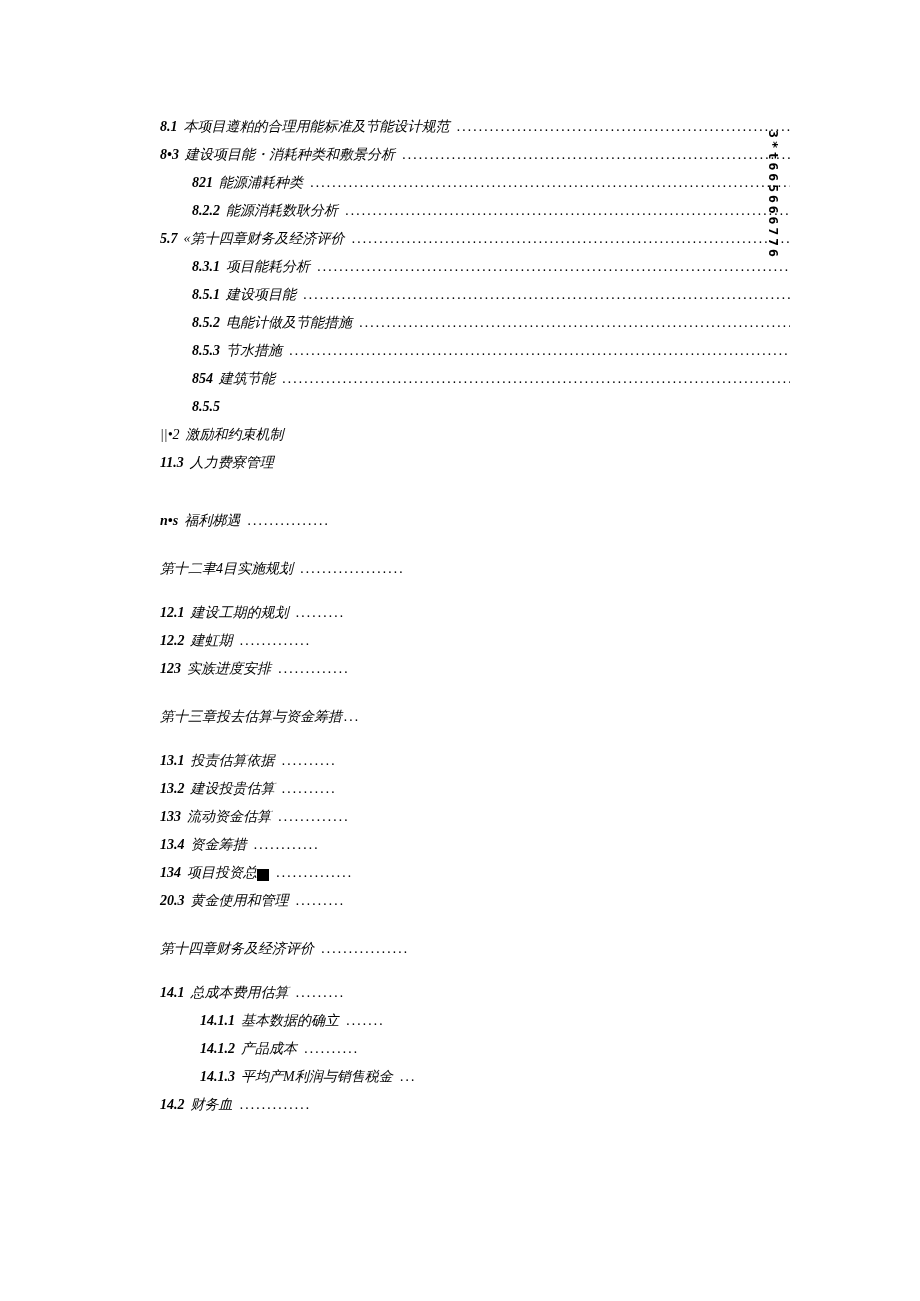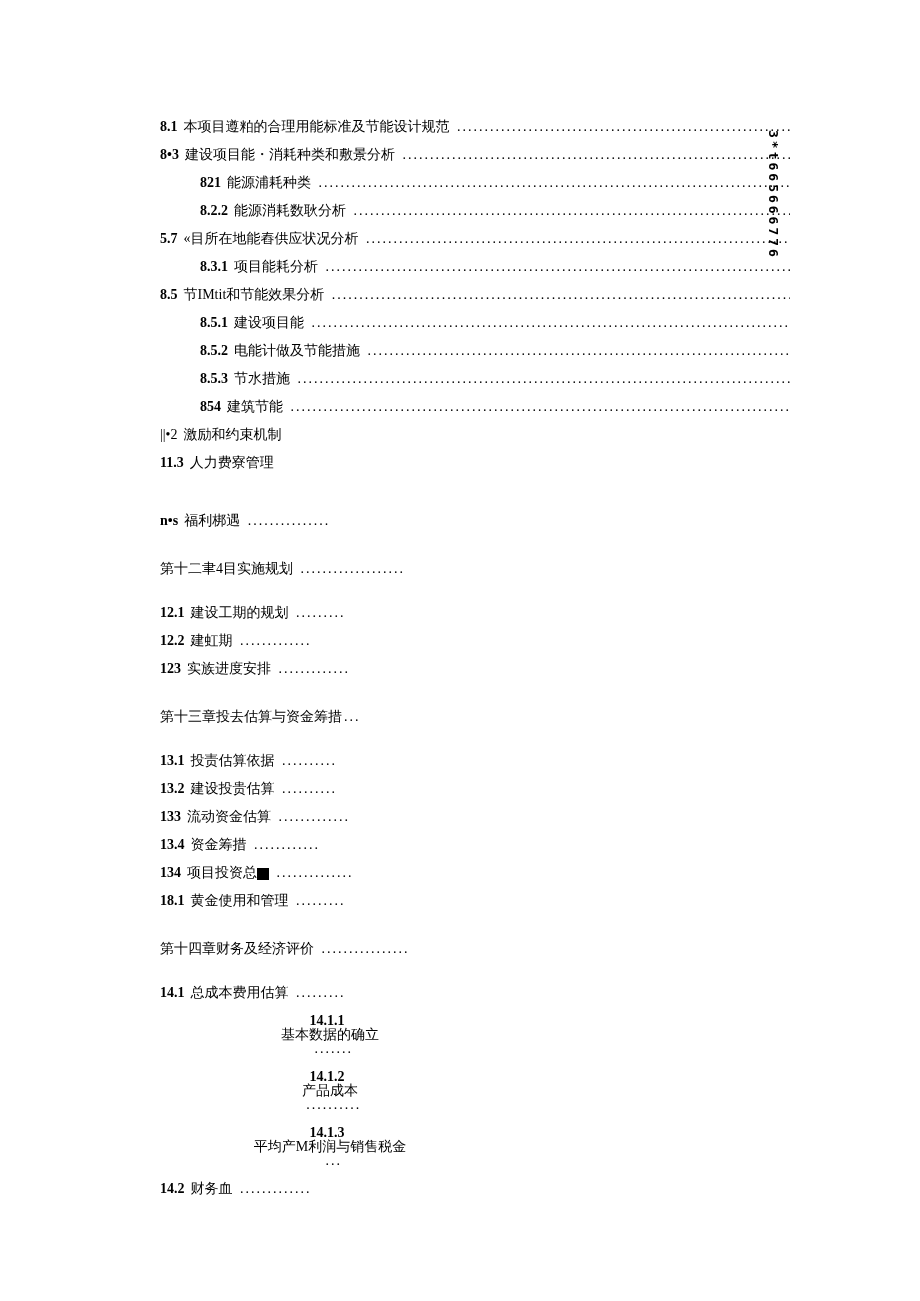--- a/index.html
+++ b/index.html
@@ -9,25 +9,26 @@
       background: #fff;
       font-family: "SimSun", "Microsoft YaHei", serif;
       font-size: 14px;
       color: #000;
       position: relative;
       padding: 120px 130px 60px 160px;
       line-height: 1.0;
     }
     .toc-line {
       display: flex;
-      align-items: center;
+      align-items: flex-end;
       margin-bottom: 14px;
       white-space: nowrap;
-    }
-    .toc-line.indent-1 { margin-left: 40px; }
+      font-style: italic;
+    }
+    .toc-line.indent-1 { margin-left: 32px; }
     .num { font-weight: bold; margin-right: 6px; }
     .num-plain { margin-right: 6px; }
     .title-text { }
     .dots {
       flex: 1;
       overflow: hidden;
       letter-spacing: 2px;
       margin-left: 2px;
     }
     .dots::after { content: "\00a0............................................................................................................"; }
@@ -48,21 +49,21 @@
       writing-mode: vertical-rl;
       text-orientation: mixed;
       font-family: monospace;
       font-size: 13px;
       letter-spacing: 3px;
       font-weight: bold;
     }
     .section-block { width: 100%; }
     .narrow-block { width: 300px; }
     .narrow-block .toc-line { margin-left: 0; }
-    .narrow-block .toc-line.indent-1 { margin-left: 40px; flex-direction: column; }
+    .narrow-block .toc-line.indent-1 { margin-left: 40px; }
     .black-square { display: inline-block; width: 12px; height: 12px; background: #000; vertical-align: middle; position: relative; top: 1px; }
   </style>
 </head>
 <body>
 
 <div class="vertical-note">3*t665666776</div>
 
 <div class="section-block" id="block-main">
     <div class="toc-line">
       <span class="num">8.1</span>
@@ -79,52 +80,51 @@
       <span class="title-text">能源浦耗种类</span>
       <span class="dots"></span>
     </div>
     <div class="toc-line indent-1">
       <span class="num">8.2.2</span>
       <span class="title-text">能源消耗数耿分析</span>
       <span class="dots"></span>
     </div>
     <div class="toc-line">
       <span class="num">5.7</span>
-      <span class="title-text">«目所在地能舂供应状况分析</span>
+      <span class="title-text">«第十四章财务及经济评价</span>
       <span class="dots"></span>
     </div>
     <div class="toc-line indent-1">
       <span class="num">8.3.1</span>
       <span class="title-text">  项目能耗分析</span>
       <span class="dots"></span>
     </div>
-    <div class="toc-line">
-      <span class="num">8.5</span>
-      <span class="title-text">  节IMtit和节能效果分析</span>
-      <span class="dots"></span>
-    </div>
     <div class="toc-line indent-1">
       <span class="num">8.5.1</span>
       <span class="title-text">  建设项目能</span>
       <span class="dots"></span>
     </div>
     <div class="toc-line indent-1">
       <span class="num">8.5.2</span>
       <span class="title-text">  电能计做及节能措施</span>
       <span class="dots"></span>
     </div>
     <div class="toc-line indent-1">
       <span class="num">8.5.3</span>
       <span class="title-text">  节水措施</span>
       <span class="dots"></span>
     </div>
     <div class="toc-line indent-1">
       <span class="num">854</span>
       <span class="title-text">建筑节能</span>
       <span class="dots"></span>
+    </div>
+    <div class="toc-line indent-1">
+      <span class="num">8.5.5</span>
+      <span class="title-text"></span>
     </div>
     <div class="toc-line">
       <span class="num-plain">||•2</span>
       <span class="title-text">激励和约束机制</span>
     </div>
     <div class="toc-line">
       <span class="num">11.3</span>
       <span class="title-text">人力费寮管理</span>
     </div>
   </div>
@@ -185,21 +185,21 @@
         <span class="title-text">  资金筹措</span>
         <span class="dots-short">&nbsp;............</span>
       </div>
       <div class="toc-line">
         <span class="num">134</span>
         <span class="title-text">项目投资总</span>
         <span class="black-square"></span>
         <span class="dots-short">&nbsp;..............</span>
       </div>
       <div class="toc-line">
-        <span class="num">18.1</span>
+        <span class="num">20.3</span>
         <span class="title-text">  黄金使用和管理</span>
         <span class="dots-short">&nbsp;.........</span>
       </div>
     </div>
 
   <div class="toc-line chapter-heading">
     <span class="title-text">第十四章财务及经济评价</span>
     <span class="dots-short">&nbsp;................</span>
   </div>
   <div id="block-14">

